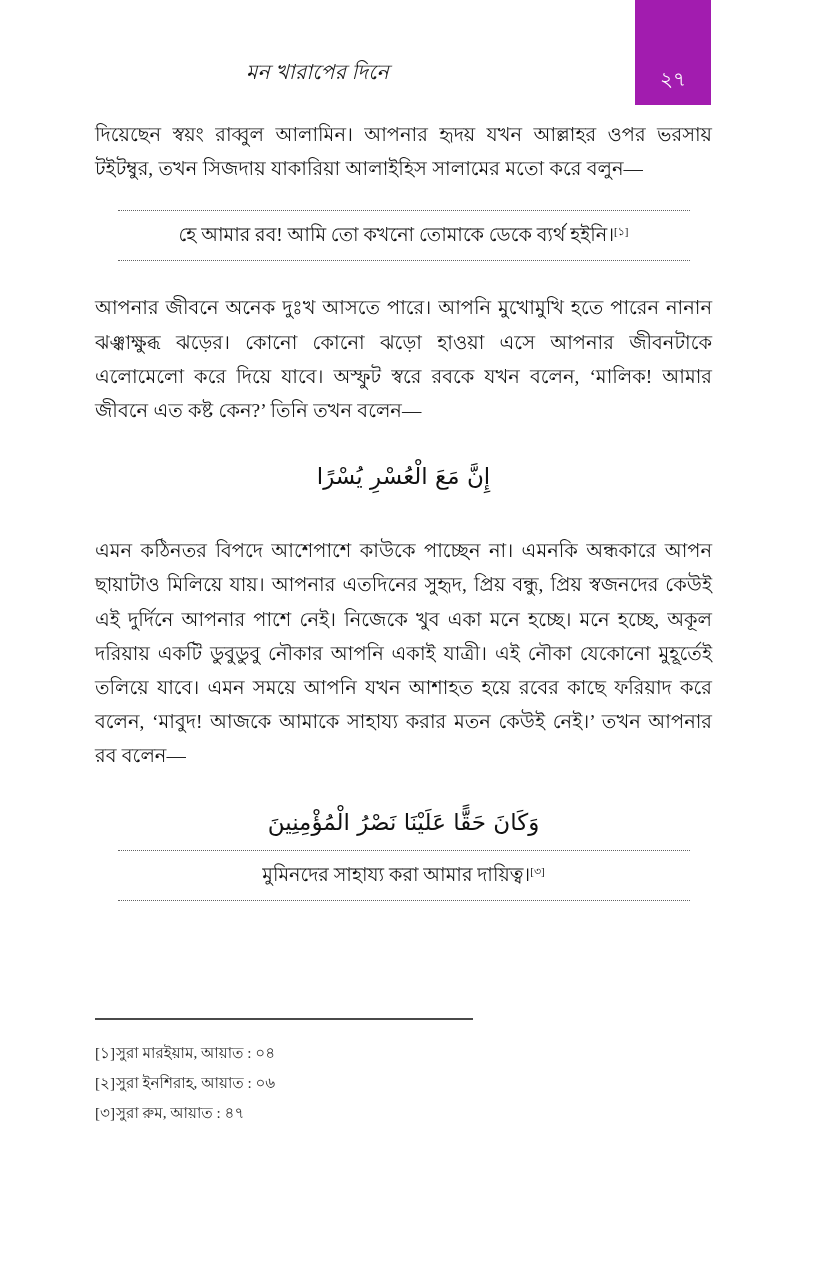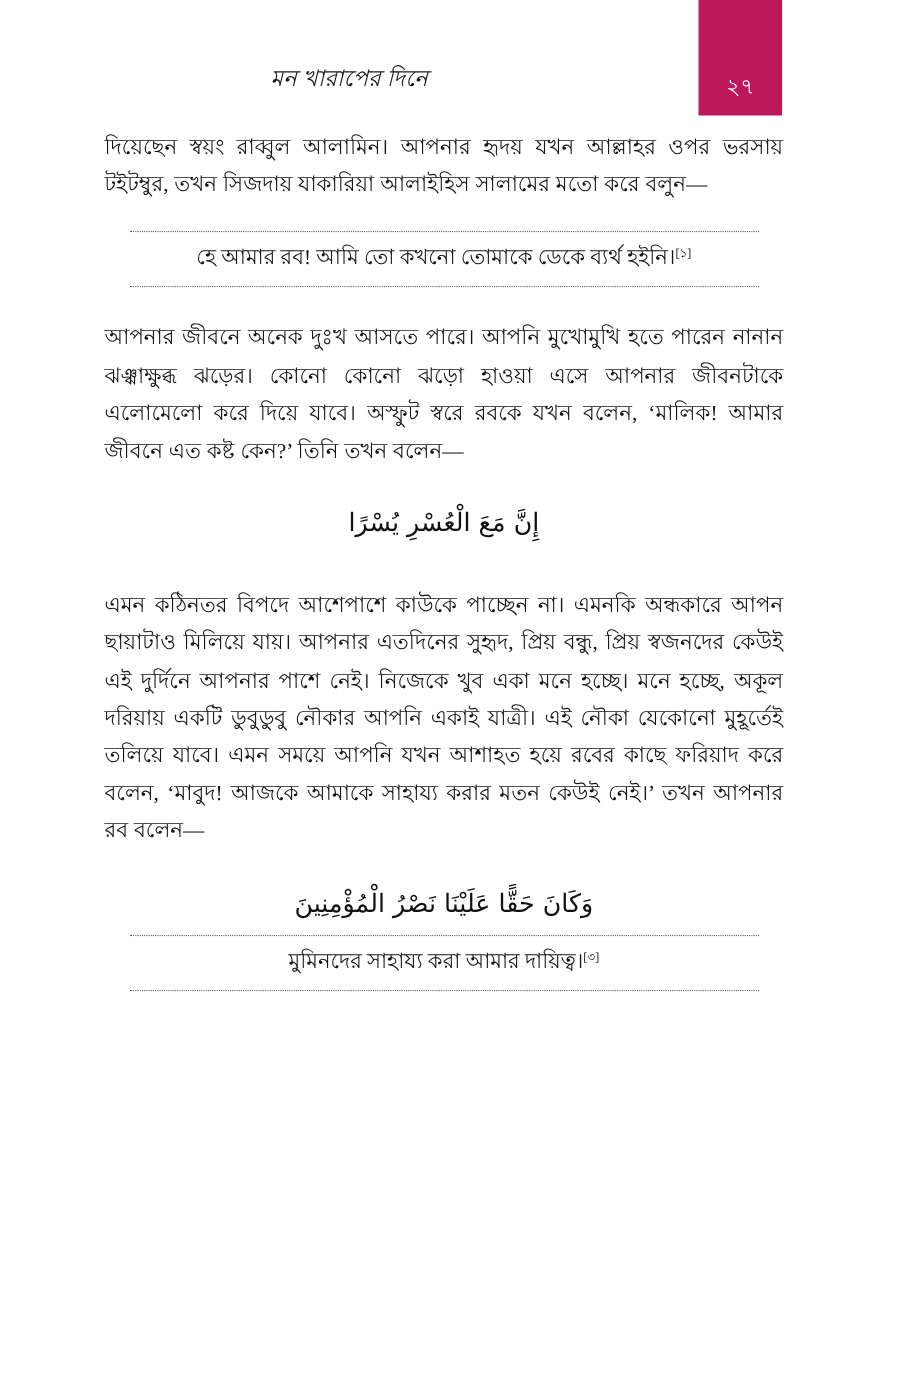--- a/index.html
+++ b/index.html
@@ -45,21 +45,21 @@
     letter-spacing: 0.2px;
     color: #171717;
     white-space: nowrap;
   }
   .page-number-box {
     position: absolute;
     left: 635px;
     top: 0;
     width: 76px;
     height: 105px;
-    background: #be185d;
+    background: #a21caf;
   }
   .page-number {
     position: absolute;
     left: 0;
     right: 0;
     bottom: 14px;
     text-align: center;
     color: #ffffff;
     font-size: 20px;
     line-height: 24px;
@@ -189,14 +189,29 @@
 
     <div class="ayah-block">
       <div class="arabic">وَكَانَ حَقًّا عَلَيْنَا نَصْرُ الْمُؤْمِنِينَ</div>
       <div class="translation-box">
         <span class="translation-text">মুমিনদের সাহায্য করা আমার দায়িত্ব।</span><span class="fn-ref">[৩]</span>
       </div>
     </div>
 
   </div>
 
+  <div class="footnotes">
+    <div class="footnote-rule"></div>
+
+    <div class="footnote-item">
+      <span class="footnote-marker">[১]</span><span>সুরা মারইয়াম, আয়াত : ০৪</span>
+    </div>
+
+    <div class="footnote-item">
+      <span class="footnote-marker">[২]</span><span>সুরা ইনশিরাহ, আয়াত : ০৬</span>
+    </div>
+
+    <div class="footnote-item">
+      <span class="footnote-marker">[৩]</span><span>সুরা রুম, আয়াত : ৪৭</span>
+    </div>
+  </div>
 
 </div>
 
 </body></html>

